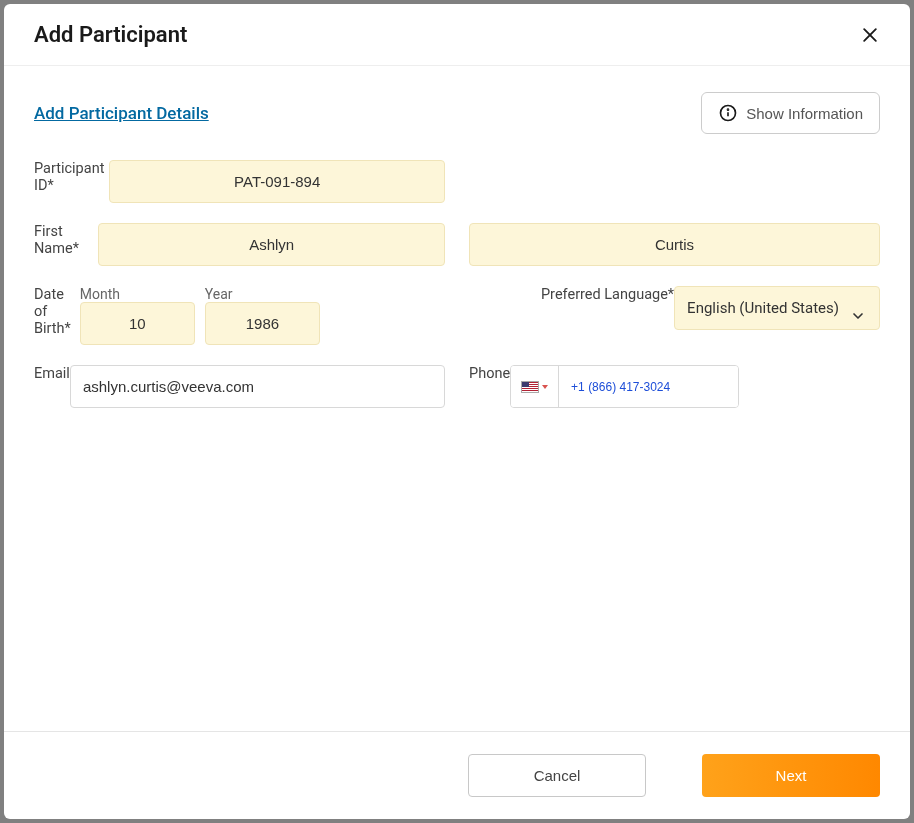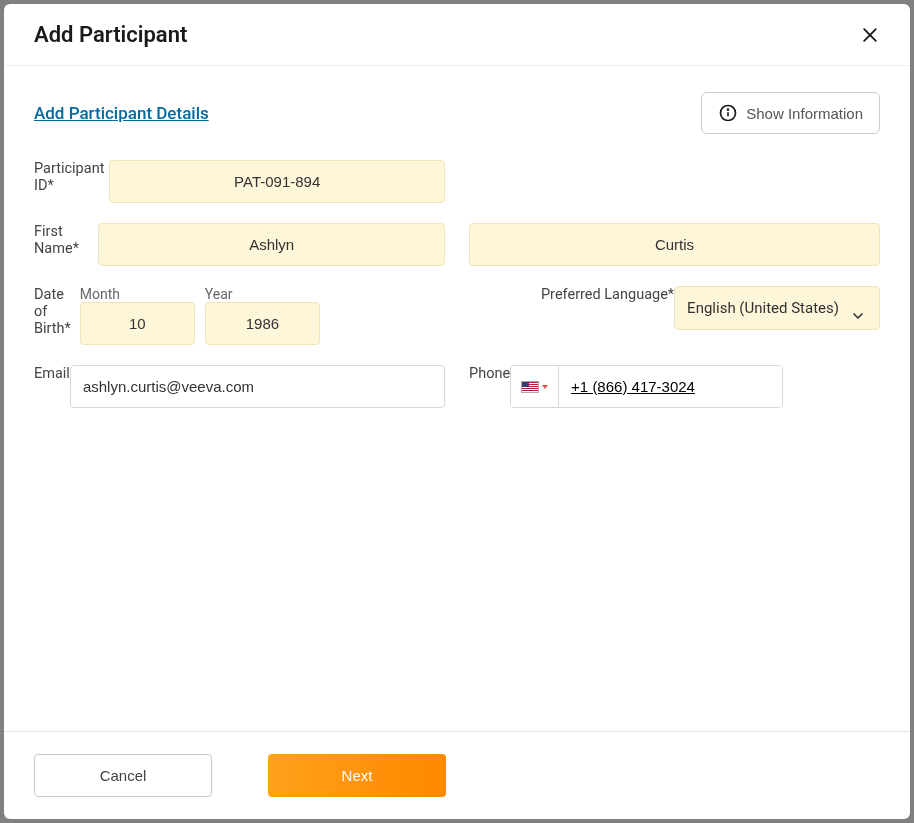--- a/index.html
+++ b/index.html
@@ -183,31 +183,30 @@
       width: 0;
       height: 0;
       border-left: 3.5px solid transparent;
       border-right: 3.5px solid transparent;
       border-top: 4px solid #d9534f;
     }
     .phone-input {
       flex: 1;
       border: none;
       padding: 12px 12px;
-      font-size: 15px;
-      color: #000000;
+      font-size: 12px;
+      color: #1d4ed8;
       background: #fff;
       outline: none;
-      text-decoration: underline;
     }
     .modal-footer {
       border-top: 1px solid #e5e5e5;
       padding: 22px 30px;
       display: flex;
-      justify-content: flex-start;
+      justify-content: flex-end;
       gap: 16px;
     }
     .btn {
       padding: 12px 20px;
       border-radius: 4px;
       font-size: 15px;
       font-weight: 500;
       cursor: pointer;
       min-width: 178px;
       text-align: center;

